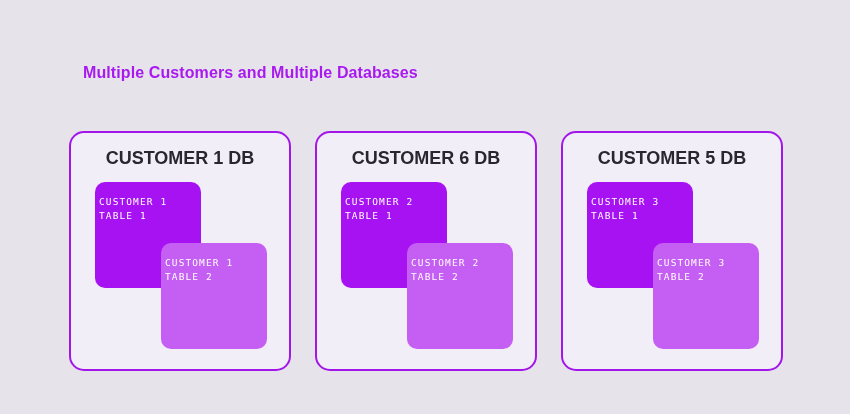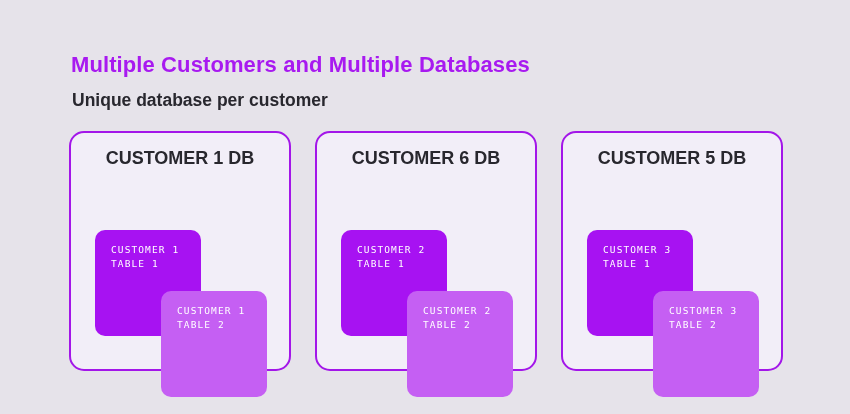--- a/index.html
+++ b/index.html
@@ -15,22 +15,22 @@
   }
   .stage {
     position: relative;
     width: 850px;
     height: 414px;
   }
   .diagram-title {
     position: absolute;
     left: 71px;
     top: 52px;
-    margin: 0;
-    font-size: 22px;
+    margin: 12px;
+    font-size: 16px;
     font-weight: 700;
     letter-spacing: 0.1px;
     color: var(--title-color, #a81af0);
   }
   .diagram-subtitle {
     position: absolute;
     left: 72px;
     top: 90px;
     margin: 0;
     font-size: 17.5px;
@@ -64,44 +64,42 @@
   .table-box {
     position: absolute;
     width: 106px;
     height: 106px;
     border-radius: 10px;
     color: var(--table-text, #ffffff);
     font-family: "DejaVu Sans Mono", "Liberation Mono", monospace;
     font-size: 9.5px;
     letter-spacing: 1.1px;
     line-height: 14px;
-    padding: 13px 0 0 16px;
+    padding: 13px 0 0 4px;
     box-sizing: border-box;
     white-space: nowrap;
-    margin-top: 48px;
   }
   .table-box-1 {
     left: 24px;
     top: 49px;
     background: var(--table1-bg, #a712f2);
     z-index: 1;
   }
   .table-box-2 {
     left: 90px;
     top: 110px;
     background: var(--table2-bg, #c55ff3);
     z-index: 2;
   }
 </style>
 </head>
 <body>
 
 <div class="stage">
   <h1 class="diagram-title">Multiple Customers and Multiple Databases</h1>
-  <h2 class="diagram-subtitle">Unique database per customer</h2>
 
   <div class="cards-row">
 
     <div class="db-card">
       <div class="db-card-title">CUSTOMER 1 DB</div>
       <div class="table-box table-box-1">
         <div>CUSTOMER 1</div>
         <div>TABLE 1</div>
       </div>
       <div class="table-box table-box-2">

